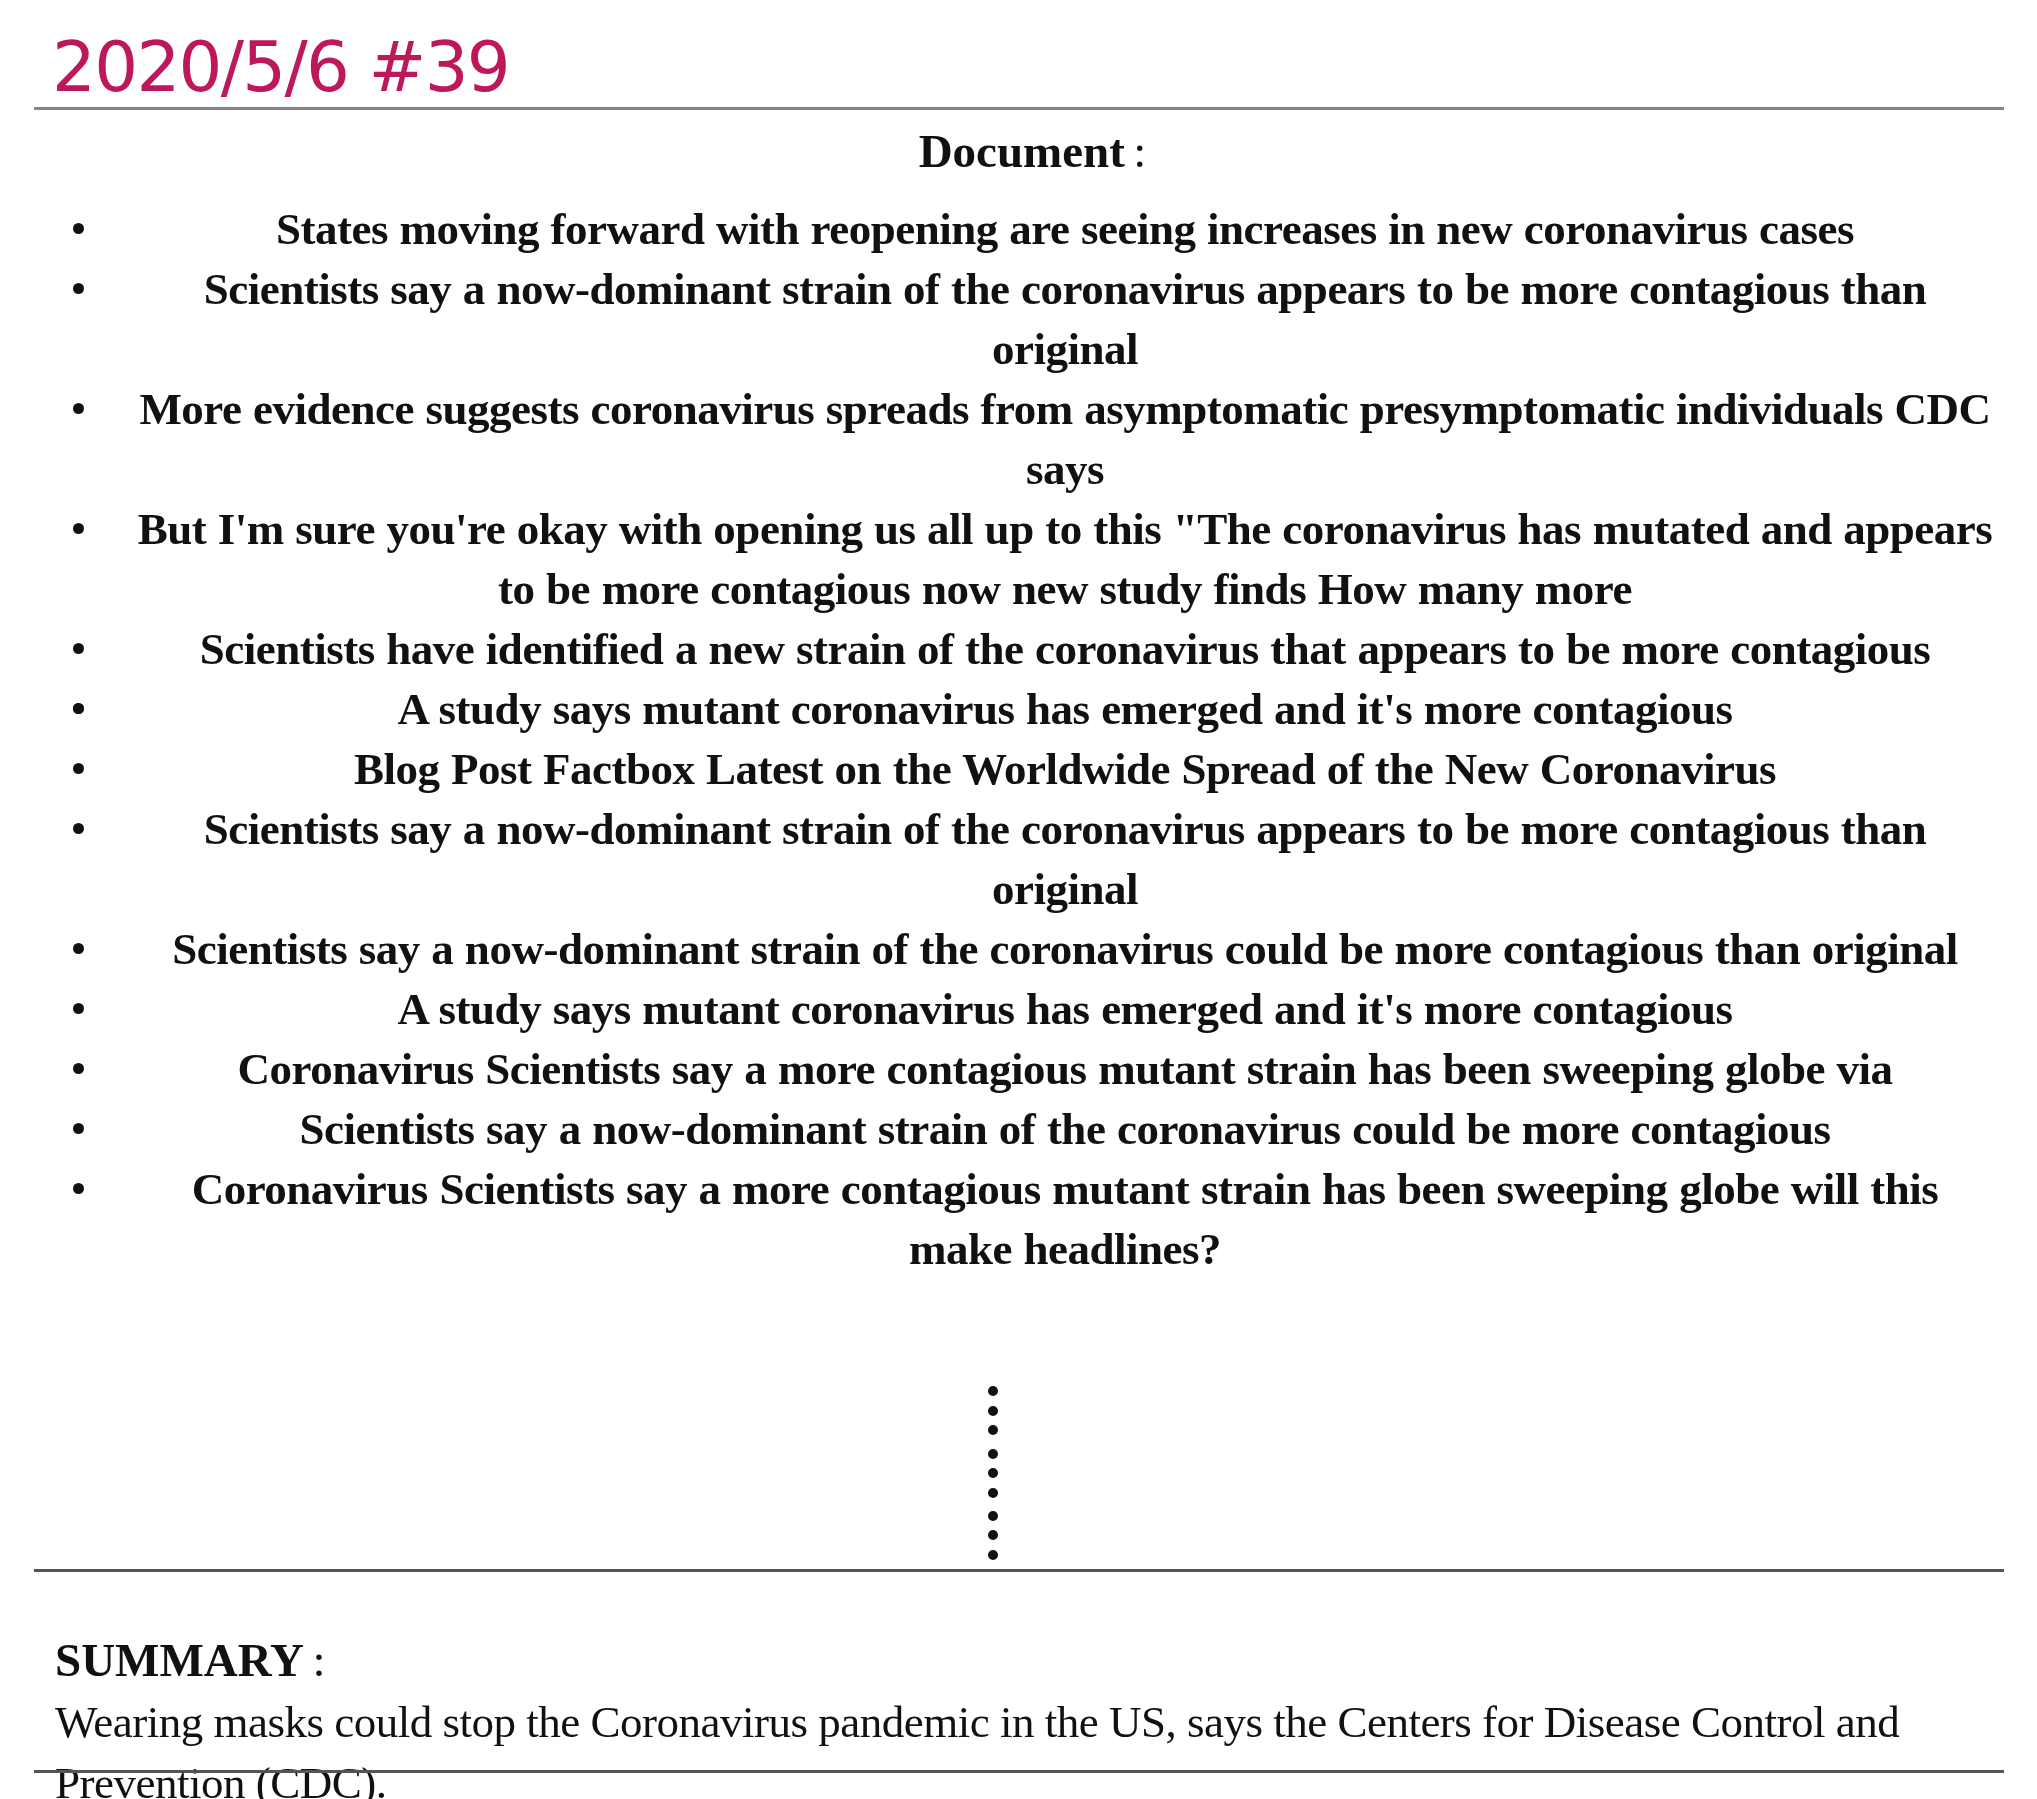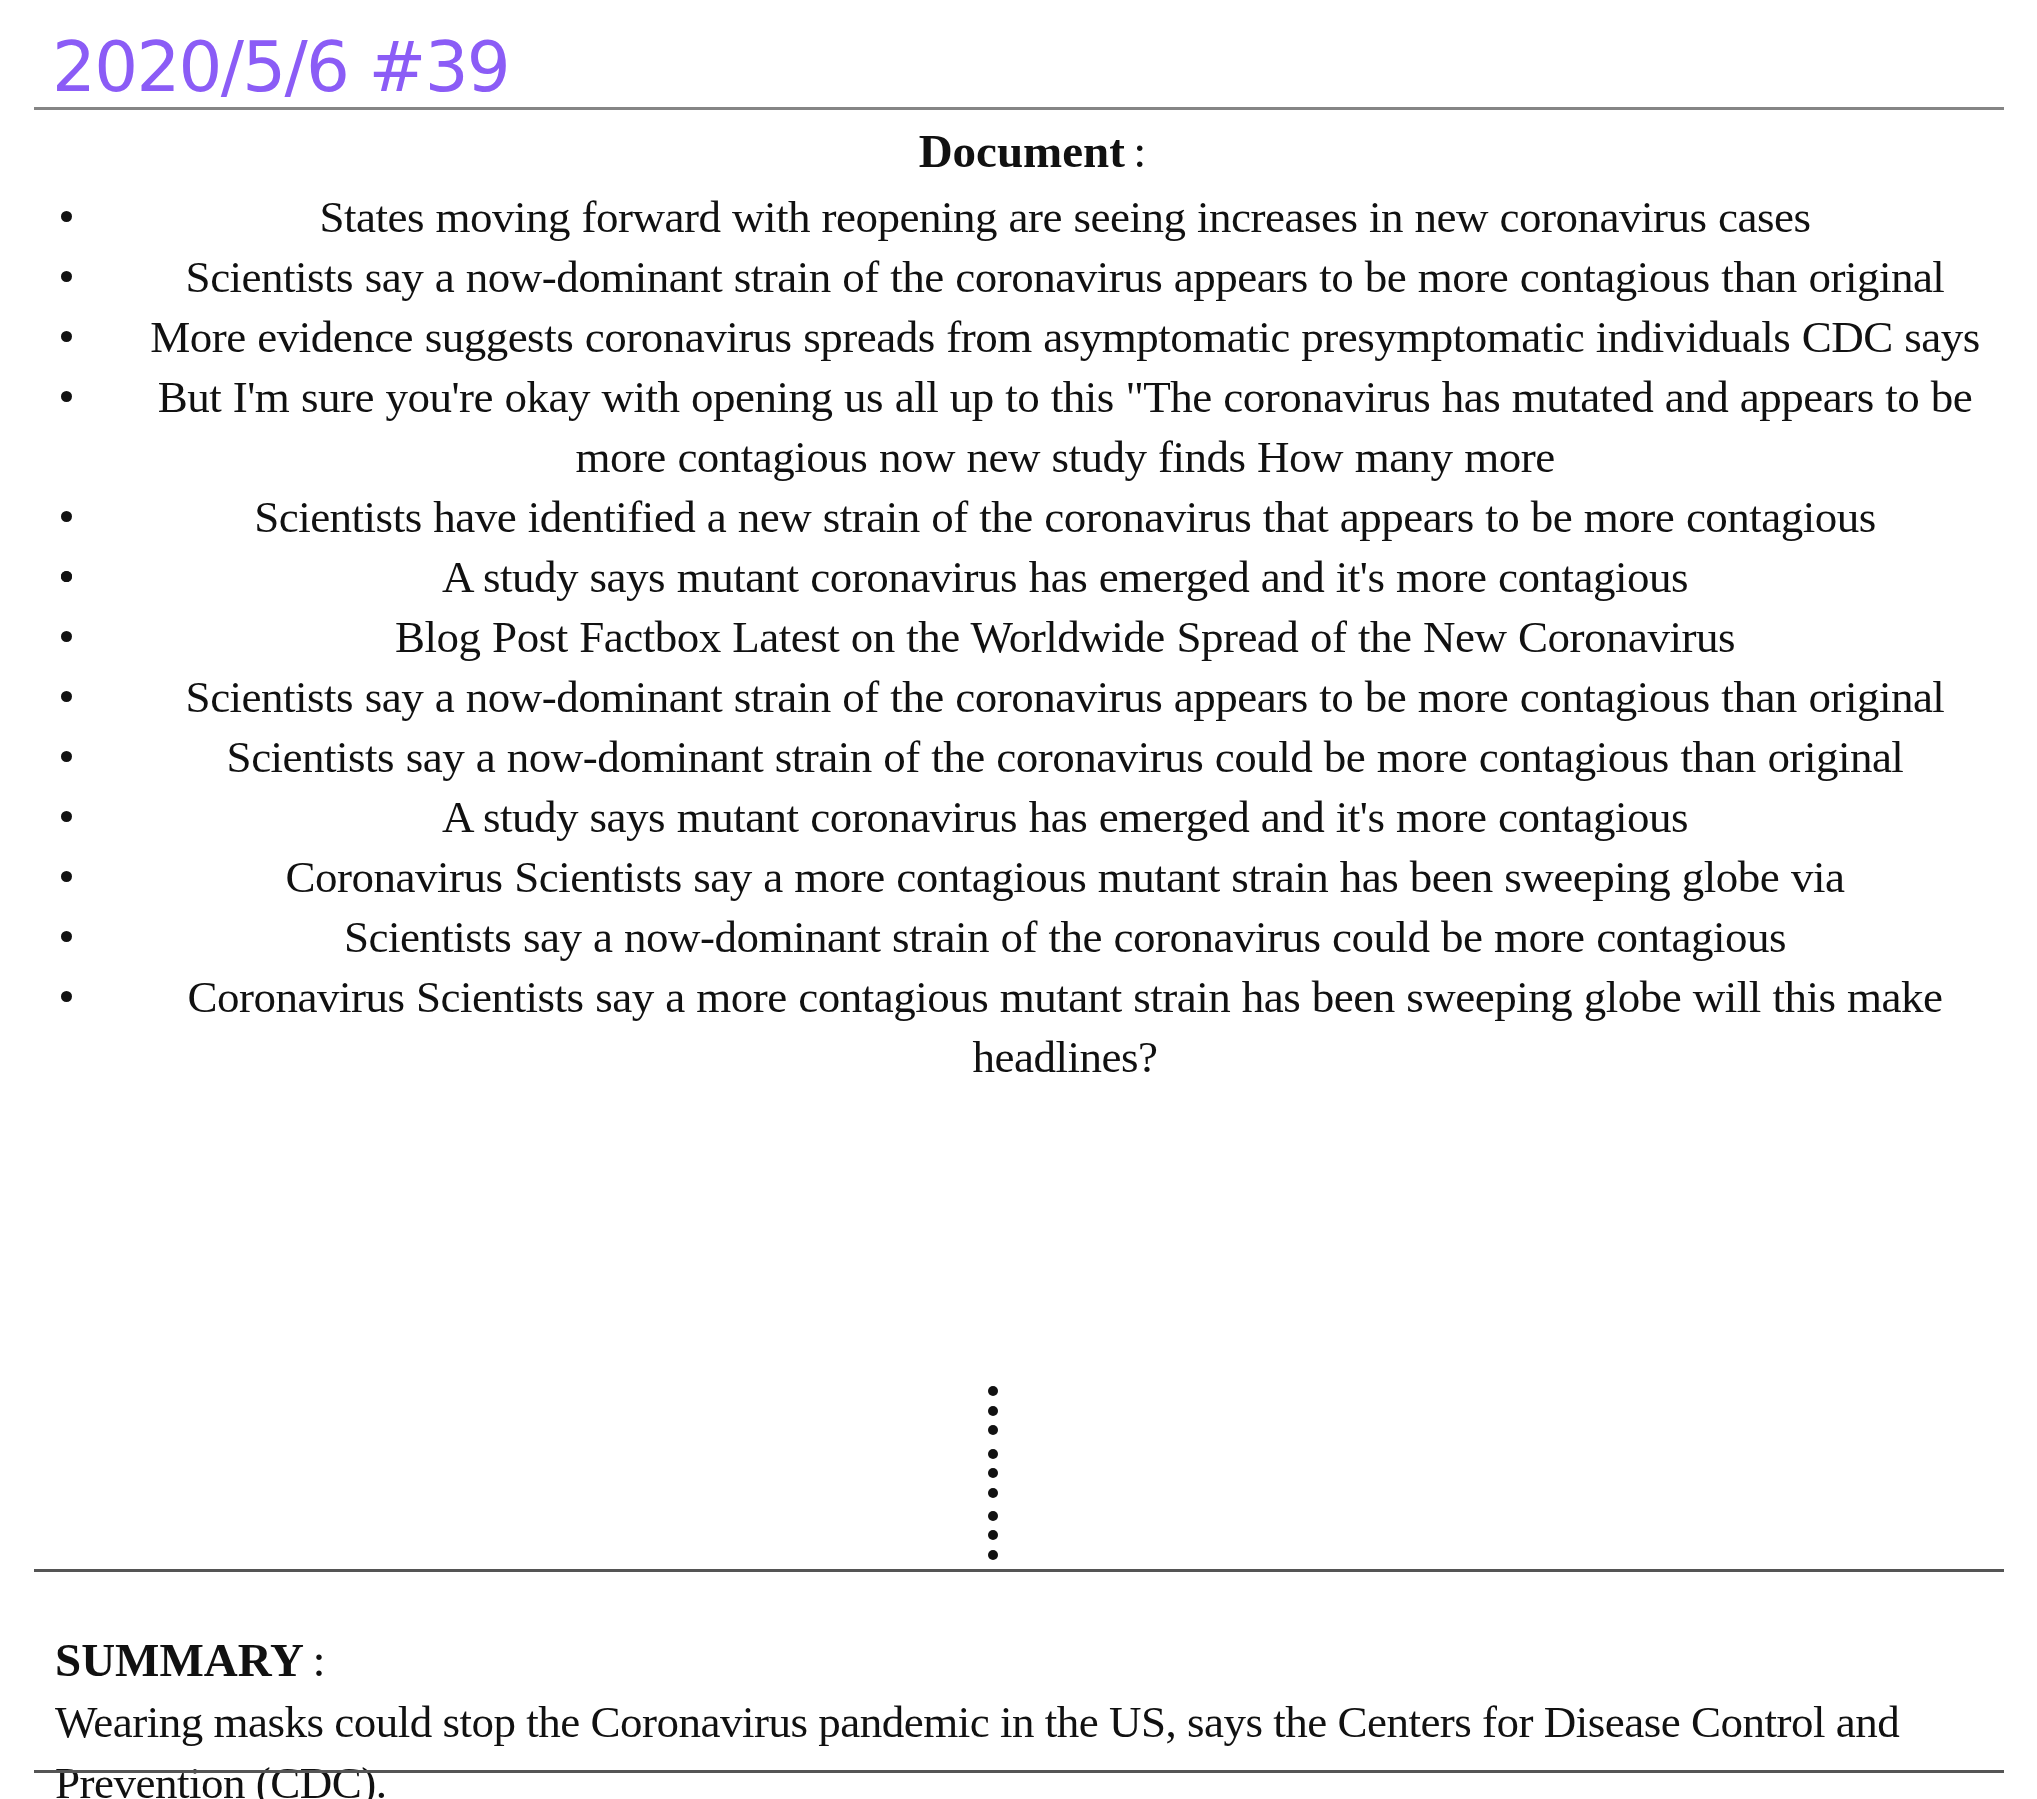--- a/index.html
+++ b/index.html
@@ -15,21 +15,21 @@
     color: #111111;
   }
   .title {
     position: absolute;
     left: 52px;
     top: 25px;
     font-family: "DejaVu Sans", sans-serif;
     font-size: 69px;
     line-height: 84px;
     letter-spacing: -1.7px;
-    color: #8b5cf6;
+    color: #be185d;
     white-space: nowrap;
   }
   .rule-top {
     position: absolute;
     left: 34px;
     top: 107px;
     width: 1970px;
     height: 3.4px;
     background: #858585;
   }
@@ -46,22 +46,23 @@
     font-size: 47px;
     line-height: 64px;
     white-space: nowrap;
   }
   .section-heading .colon {
     font-weight: normal;
     margin-left: 8.4px;
   }
   .doc-list {
     list-style: none;
-    margin: 4px;
+    margin: 16px;
     padding: 0;
+    font-weight: bold;
   }
   .doc-item {
     position: relative;
     padding-left: 65px;
     font-family: "Liberation Serif", serif;
     font-size: 45px;
     line-height: 60px;
     letter-spacing: -0.5px;
     word-spacing: 0.8px;
   }

